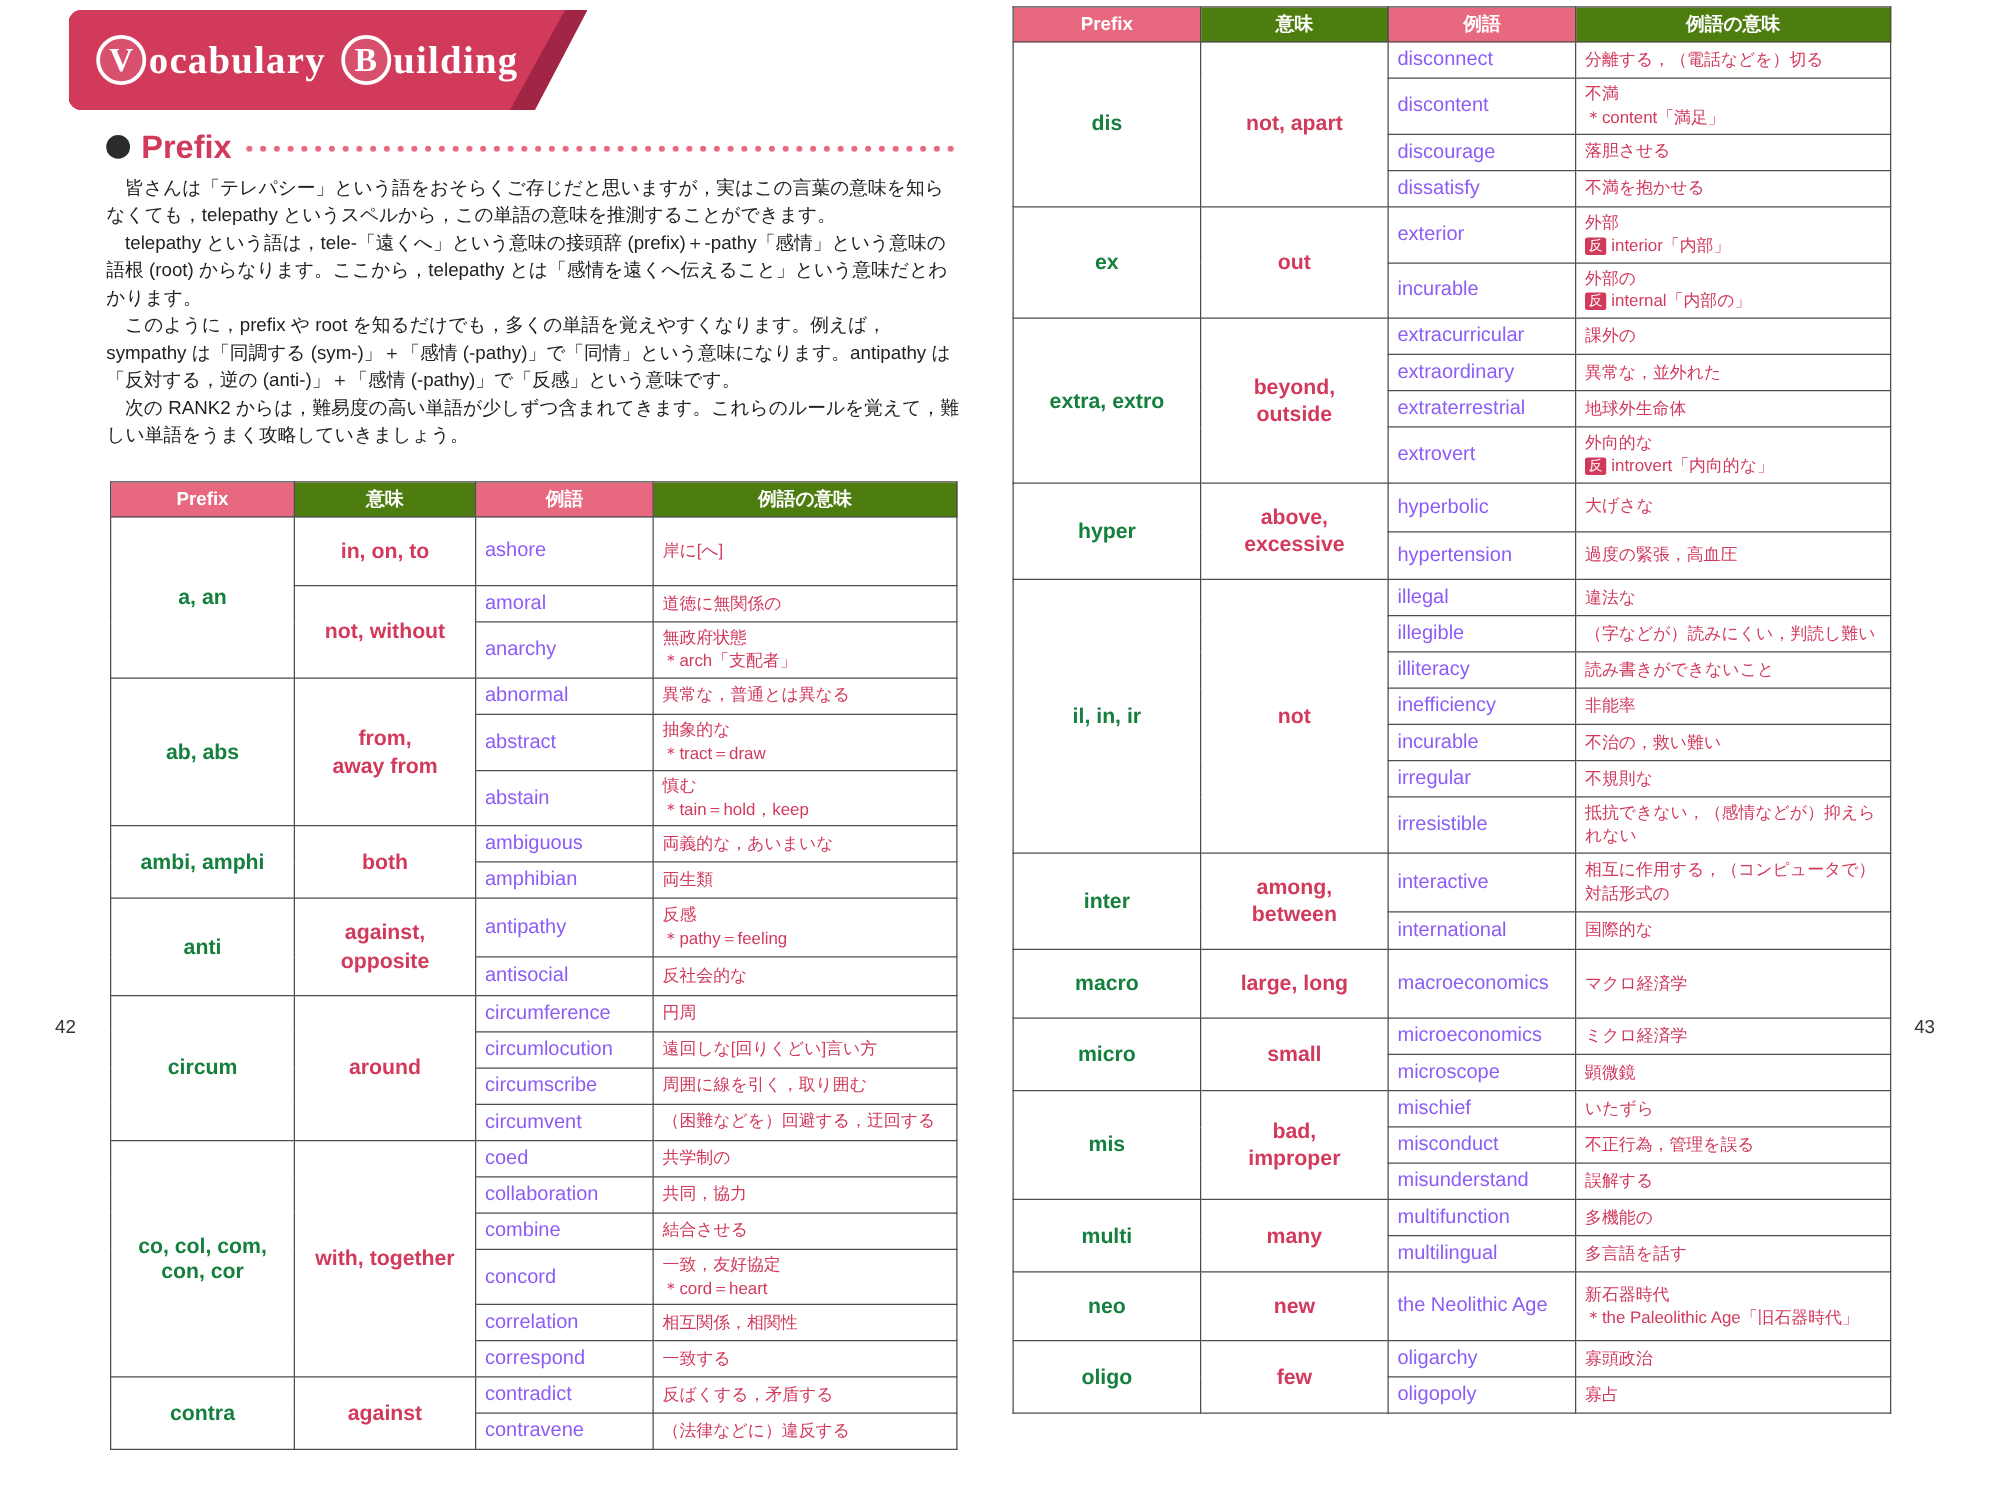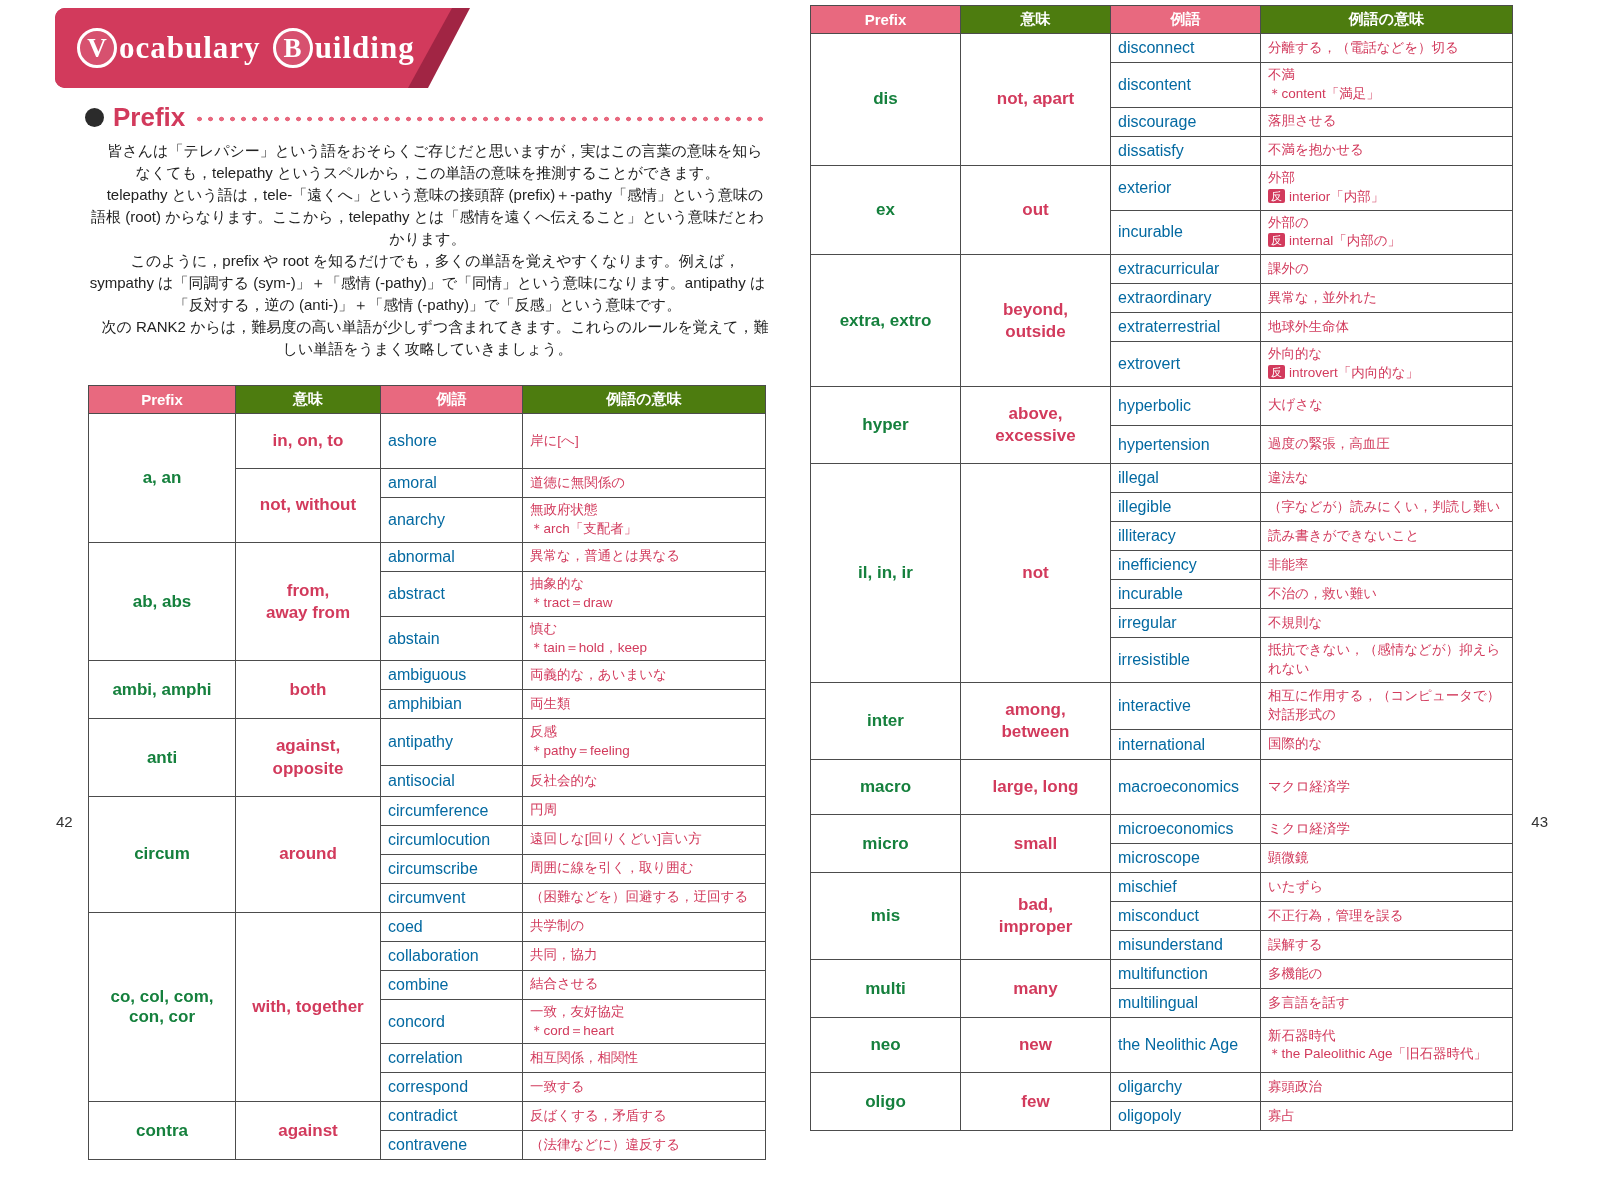--- a/index.html
+++ b/index.html
@@ -43,21 +43,21 @@
   .bullet{width:19px;height:19px;border-radius:50%;background:#2b2b2b;flex:0 0 auto;}
   .section-title{color:#d23a5c;font-weight:bold;font-size:26px;line-height:1;}
   .dotted-line{
     flex:1;height:6px;margin-top:4px;
     background-image:radial-gradient(circle,#e8697f 2.2px,transparent 2.6px);
     background-size:11px 6px;background-repeat:repeat-x;background-position:left center;
   }
 
   
   .intro{position:absolute;top:140px;left:85px;width:685px;font-size:15px;line-height:1.47;color:#222;}
-  .intro p{margin:0;text-indent:1em;text-align:center;}
+  .intro p{margin:0;text-indent:1em;}
 
   
   .table-wrap{position:absolute;}
   .table-wrap.left{top:385px;left:88px;}
   .table-wrap.right{top:5px;left:10px;}
   table.vtable{border-collapse:collapse;table-layout:fixed;}
   .vtable th,.vtable td{border:1px solid #4c4c4c;box-sizing:border-box;}
   .vtable th{
     font-size:15px;font-weight:bold;color:#fff;text-align:center;
     padding:4px 2px;height:27px;
@@ -67,33 +67,33 @@
   .vtable td{height:29px;background:#fff;}
   .prefix-cell{
     background:#f7dee3;font-weight:bold;font-size:17px;
     text-align:center;vertical-align:middle;color:#15803d;padding:2px 4px;
   }
   .meaning-cell{
     font-weight:bold;font-size:17px;text-align:center;vertical-align:middle;
     color:#d23a5c;padding:16px 4px;line-height:1.3;
   }
   .word-cell{
-    font-size:16px;color:#0369a1;padding:3px 7px;vertical-align:middle;line-height:1.25;
+    font-size:16px;color:#8b5cf6;padding:3px 7px;vertical-align:middle;line-height:1.25;
   }
   .def-cell{
     font-size:13.5px;color:#d23a5c;padding:3px 7px;vertical-align:middle;line-height:1.4;
   }
   .han-box{
     display:inline-block;background:#d23a5c;color:#fff;border-radius:2px;
     font-size:11px;line-height:14px;padding:0 3px;margin-right:4px;vertical-align:1px;
   }
 
   
   .page-number{position:absolute;bottom:30px;font-size:15px;color:#333;}
-  .pn-left{left:56px;text-align:right;}
+  .pn-left{left:44px;text-align:right;}
   .pn-right{right:52px;margin-left:44px;}
 </style>
 </head>
 <body>
 
 <div class="page" id="left-page">
 
   <div class="banner">
     <div class="banner-back"></div>
     <div class="banner-front"></div>

